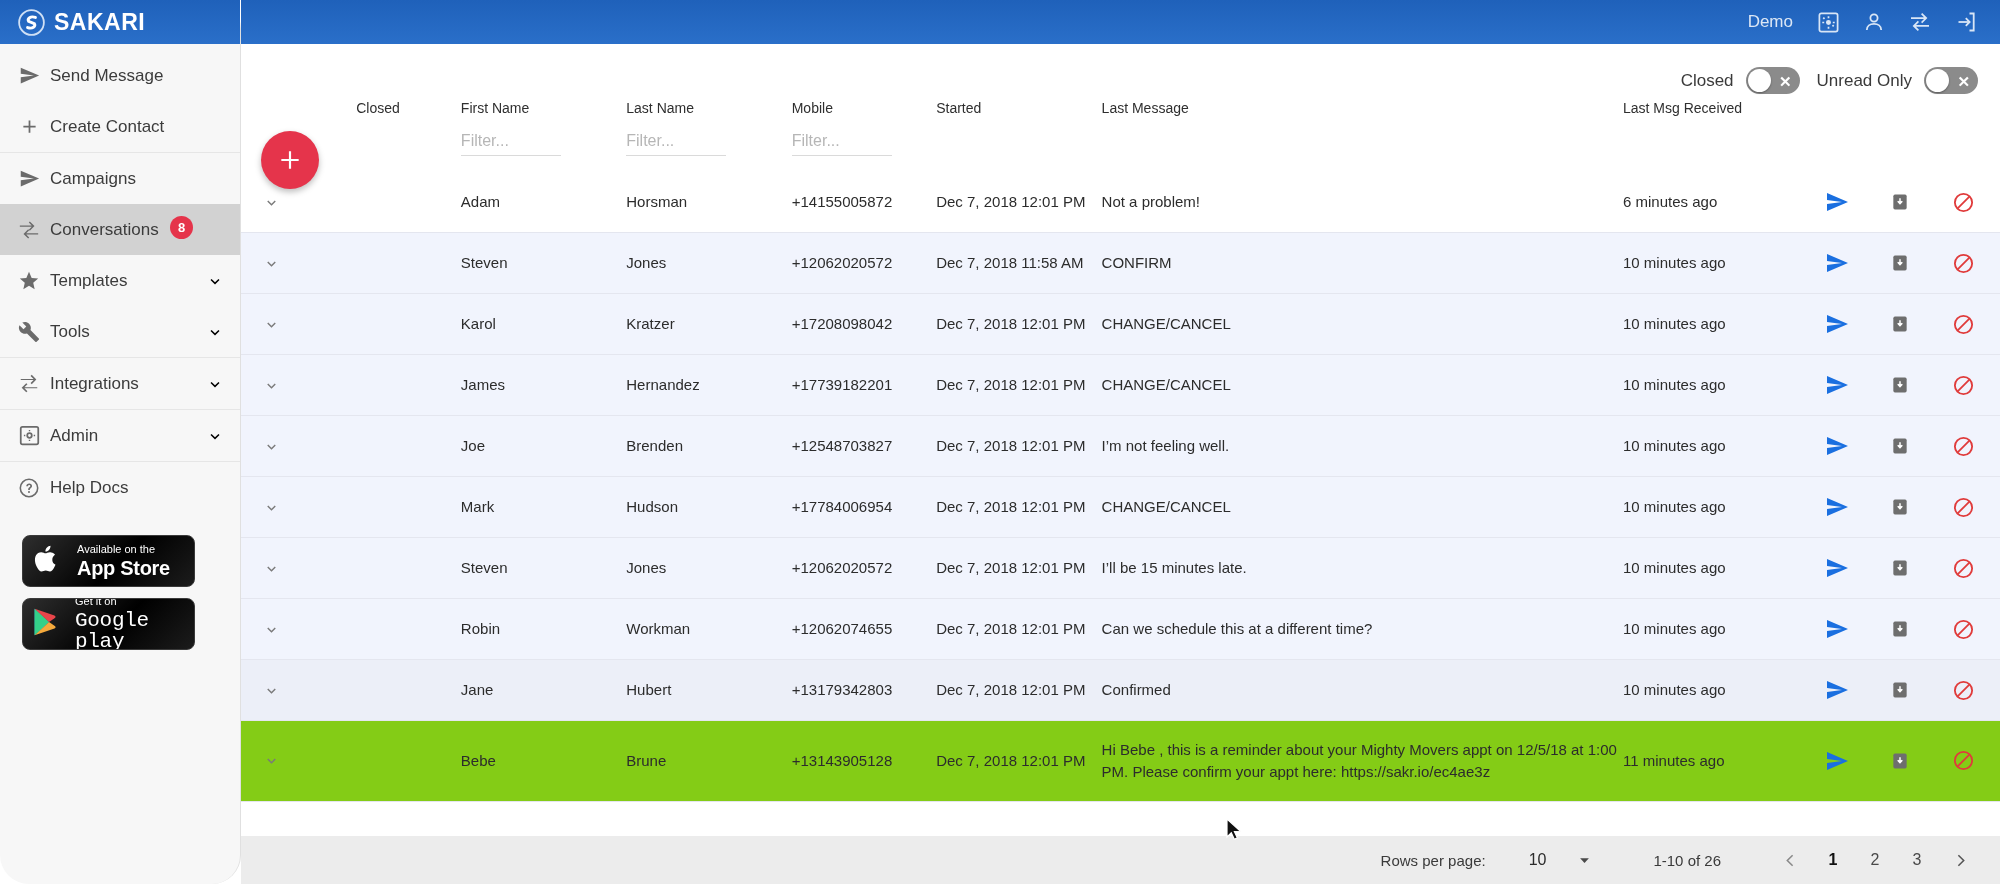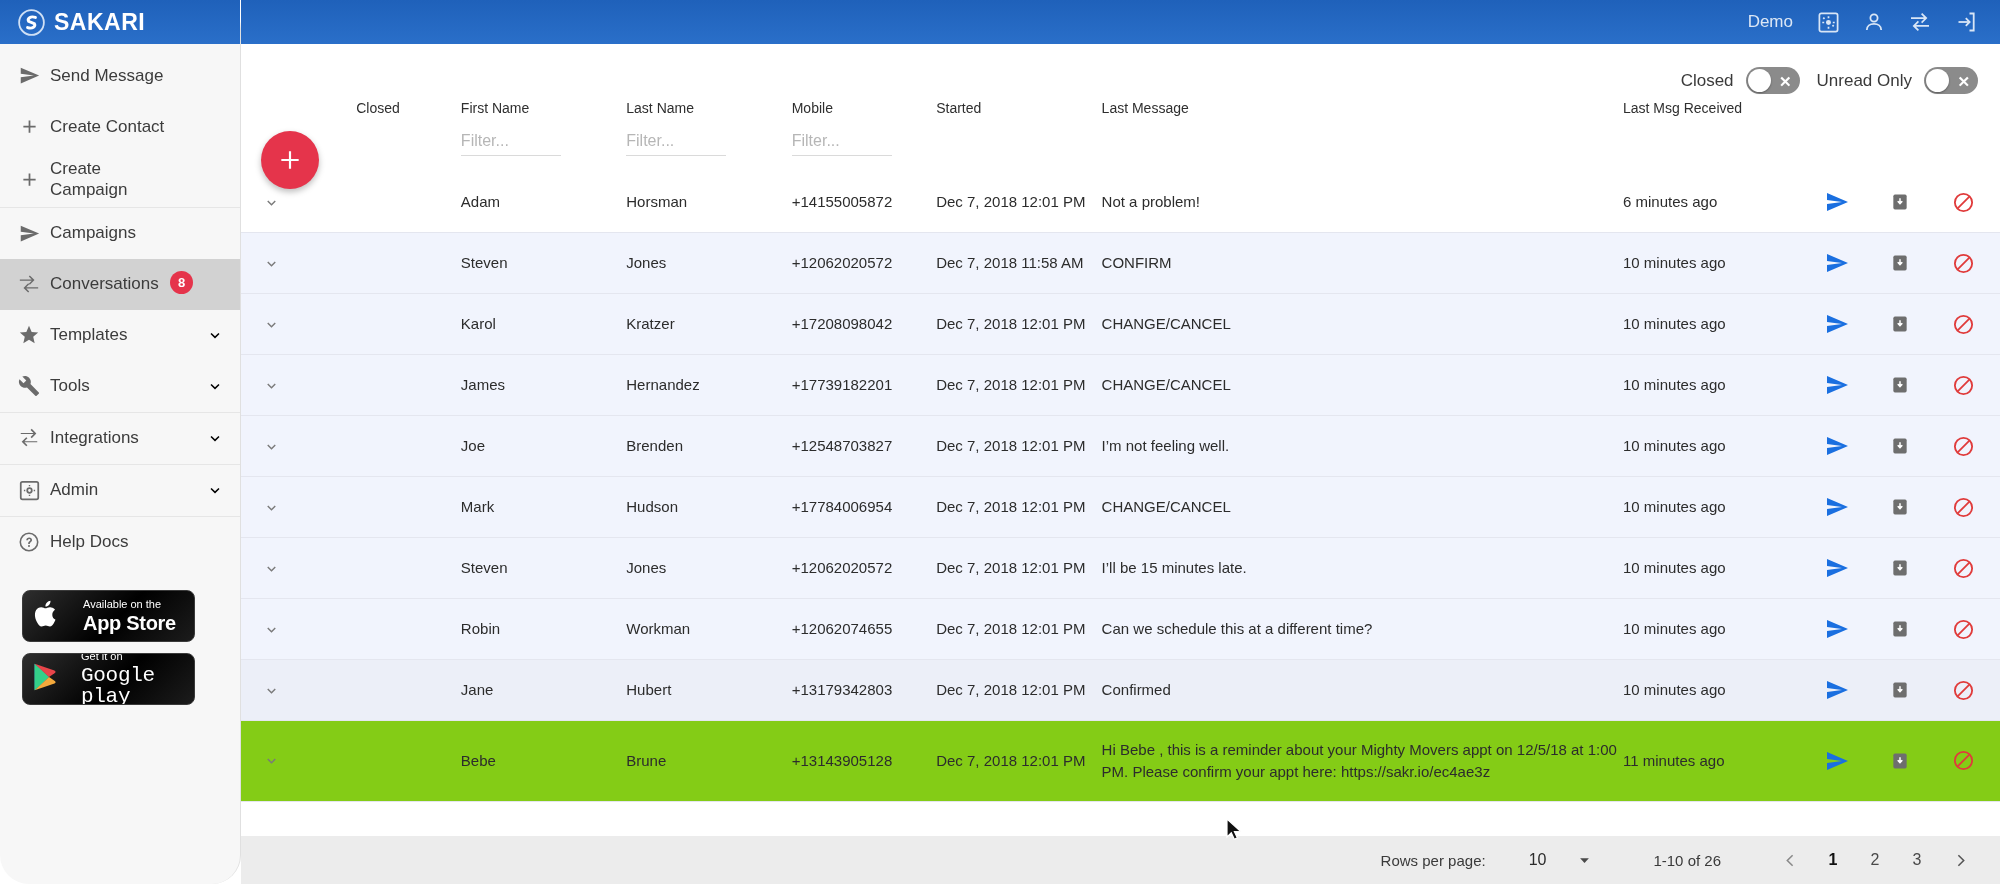--- a/index.html
+++ b/index.html
@@ -52,21 +52,21 @@
     display: flex; align-items: center; justify-content: center;
   }
   .store-badges { padding: 22px 18px 0 22px; }
   .store-badge {
     display: block; width: 173px; height: 52px; margin-bottom: 11px;
     border-radius: 8px; cursor: pointer;
     background: linear-gradient(135deg,#2e2e2e 0%, #000 55%, #1c1c1c 100%);
     color: #fff; position: relative; overflow: hidden;
     border: 1px solid #3a3a3a;
   }
-  .sb-inner { display: flex; align-items: center; height: 100%; padding: 0 8px; gap: 22px; }
+  .sb-inner { display: flex; align-items: center; height: 100%; padding: 0 8px; gap: 16px; }
   .sb-txt { line-height: 1; }
   .sb-small { font-size: 11px; display: block; margin-bottom: 3px; }
   .sb-big { font-size: 20px; font-weight: 700; display: block; letter-spacing: -.3px; }
   .sb-big.serif { font-family: Liberation Mono, monospace; font-weight: 400; font-size: 21px;}
 
   
   .main { flex: 1 1 auto; position: relative; background: #fff; }
   .topbar {
     height: 44px; background: linear-gradient(180deg,#1f61ba 0%, #2a6fc9 100%);
     display: flex; align-items: center; justify-content: flex-end;
@@ -206,28 +206,20 @@
           </span>
           <span class="nav-label">Send Message</span>
         </div>
         <div class="nav-item">
           <span class="nav-ico">
             <svg width="21" height="21" viewBox="0 0 24 24">
                 <path d="M11 5h2v14h-2z M5 11h14v2H5z"></path>
               </svg>
           </span>
           <span class="nav-label">Create Contact</span>
-        </div>
-        <div class="nav-item">
-          <span class="nav-ico">
-            <svg width="21" height="21" viewBox="0 0 24 24">
-                <path d="M11 5h2v14h-2z M5 11h14v2H5z"></path>
-              </svg>
-          </span>
-          <span class="nav-label wrap">Create Campaign</span>
         </div>
       </div>
 
       <div class="nav-group">
         <div class="nav-item">
           <span class="nav-ico">
             <svg width="21" height="21" viewBox="0 0 24 24">
                 <path d="M2 21l21-9L2 3v7l15 2-15 2z"></path>
               </svg>
           </span>

